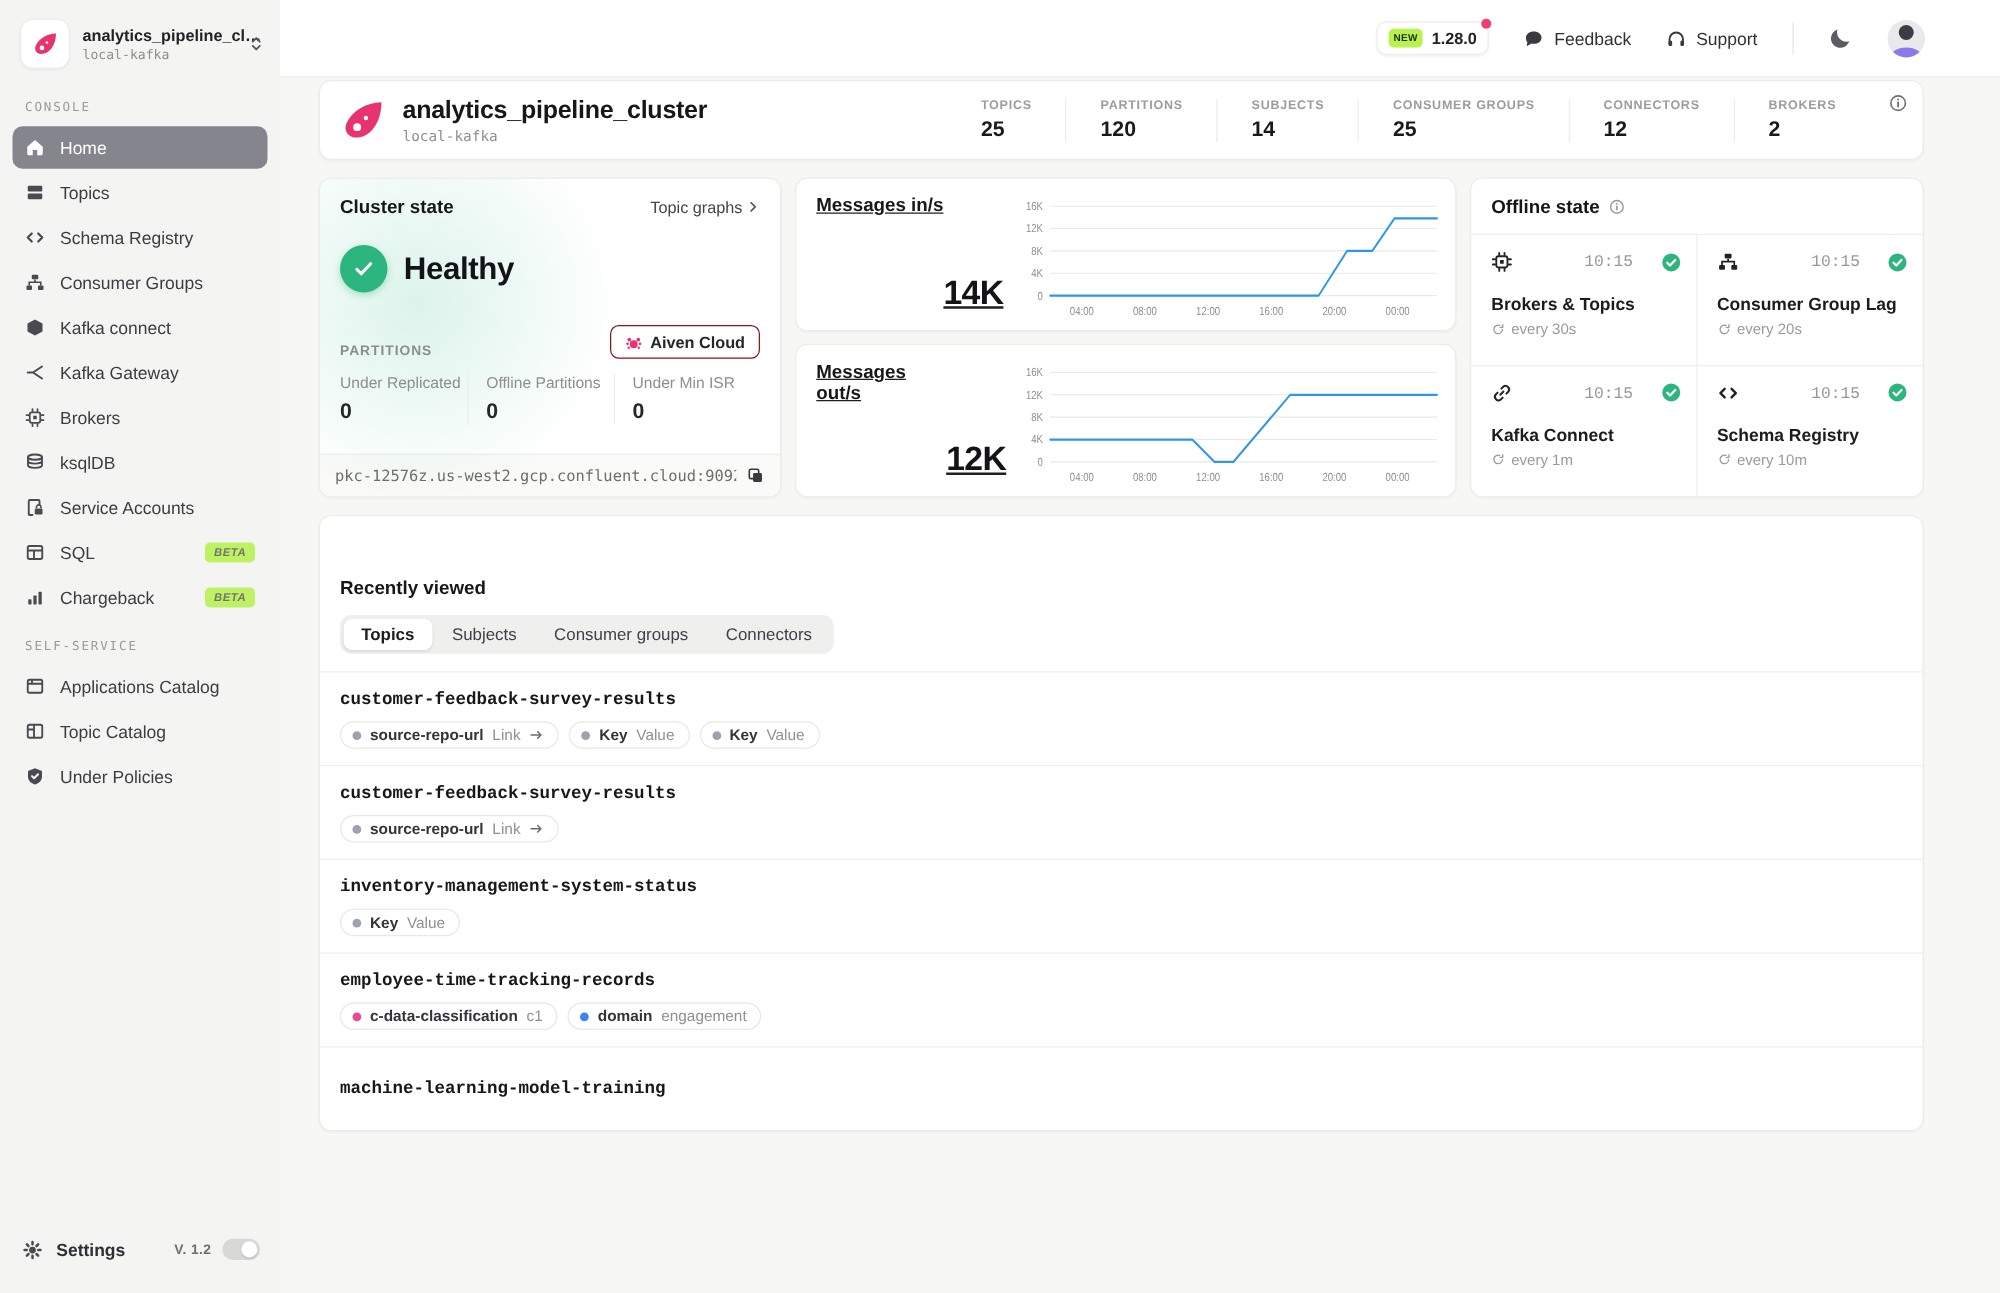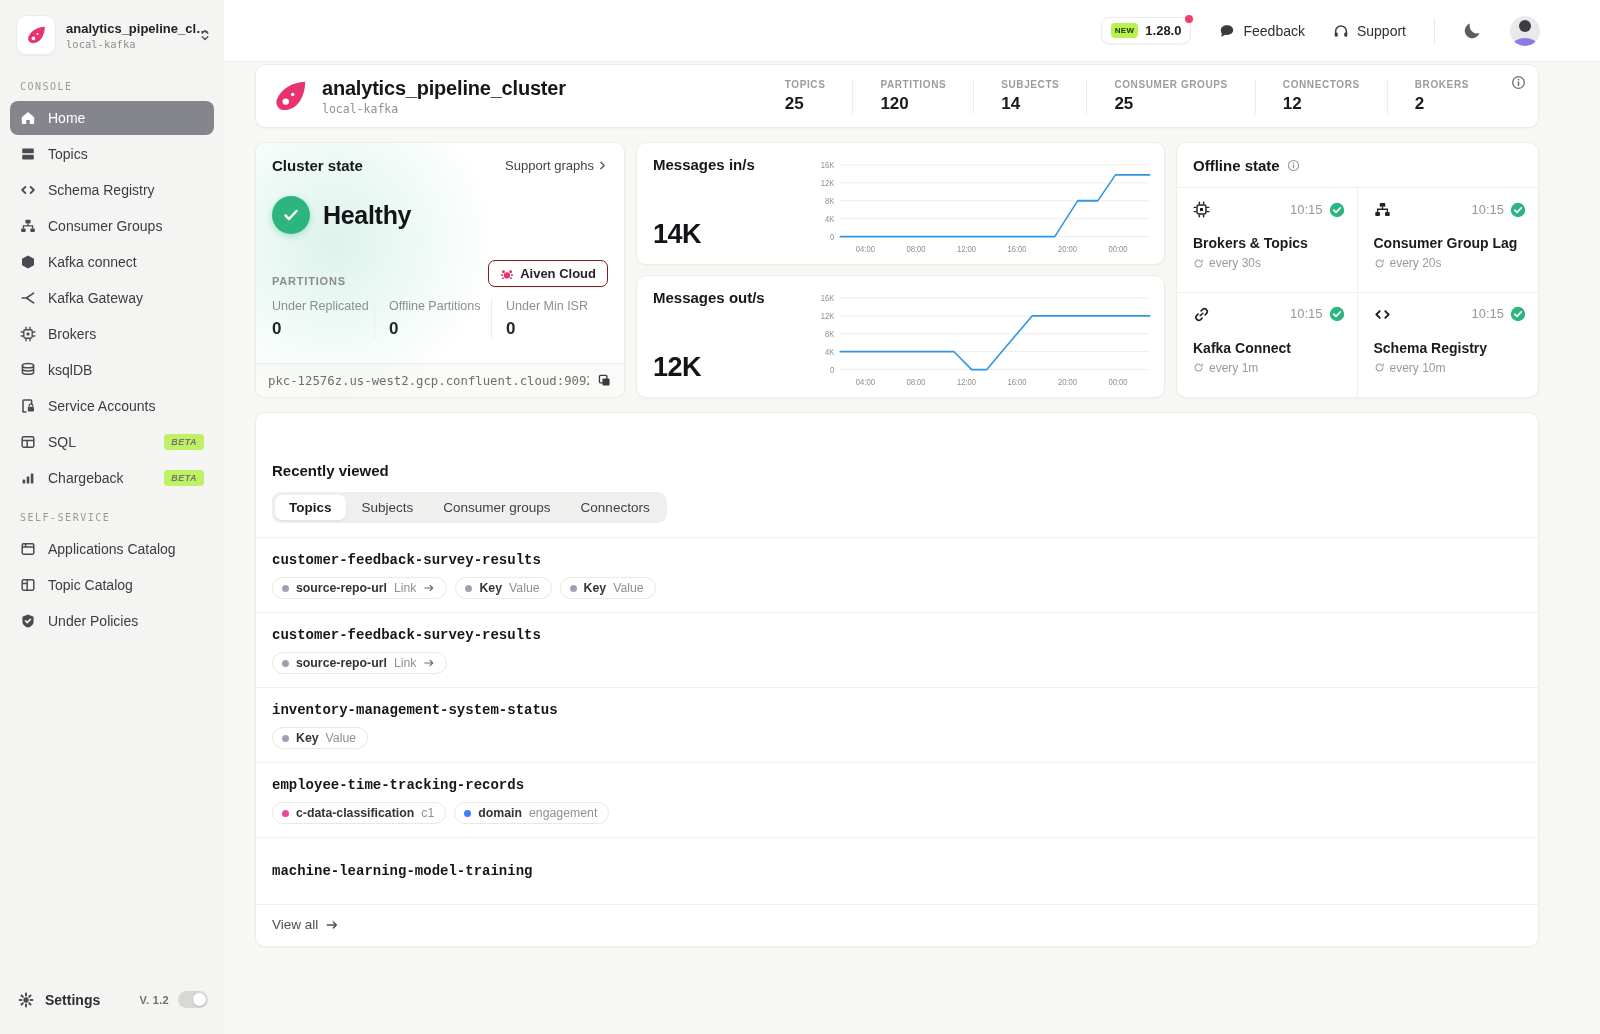--- a/index.html
+++ b/index.html
@@ -91,37 +91,37 @@
   .cs-stat { flex: 1; }
   .cs-stat + .cs-stat { border-left: 1px solid #EDEDEB; padding-left: 14px; }
   .cs-stat-label { font-size: 12.5px; color: #8E8E8C; }
   .cs-stat-value { font-size: 17px; font-weight: 600; color: #23272A; margin-top: 6px; }
   .cs-footer { margin-top: auto; display: flex; justify-content: space-between; align-items: center; gap: 8px; background: #FAFAF8; border-top: 1px solid #EFEFED; padding: 9px 12px; }
   .cs-addr { font-family: "DejaVu Sans Mono", monospace; font-size: 12.3px; color: #6E6E6C; white-space: nowrap; overflow: hidden; }
   .copy-btn { width: 15px; height: 15px; color: #3A3A40; cursor: pointer; }
 
   .charts-col { flex: 1; min-width: 0; display: flex; flex-direction: column; gap: 10px; }
   .chart-card { flex: 1; display: flex; padding: 13px 10px 6px 16px; gap: 6px; min-height: 0; }
-  .chart-left { width: 152px; flex: none; display: flex; flex-direction: column; }
+  .chart-left { width: 152px; flex: none; display: flex; flex-direction: row; text-decoration: underline; }
   .chart-title { font-size: 15px; font-weight: 700; color: #17171B; }
   .big-value { margin-top: auto; padding-bottom: 8px; font-size: 27px; font-weight: 800; letter-spacing: -.5px; color: #141418; }
   .chart-right { flex: 1; min-width: 0; }
   .chart-right svg { width: 100%; height: 100%; display: block; font-family: "Liberation Sans", sans-serif; }
 
   .indexing-card { width: 363px; flex: none; display: flex; flex-direction: column; overflow: hidden; }
   .idx-head { padding: 14px 16px 13px; border-bottom: 1px solid #EFEFED; display: flex; align-items: center; gap: 7px; }
   .idx-title { font-size: 15px; font-weight: 700; color: #17171B; }
   .idx-head .ico { width: 13px; height: 13px; color: #9A9A98; }
   .idx-grid { flex: 1; display: grid; grid-template-columns: 1fr 1fr; grid-template-rows: 1fr 1fr; }
   .idx-cell { padding: 13px 12px 10px 16px; }
   .idx-cell:nth-child(odd) { border-right: 1px solid #EFEFED; }
   .idx-cell:nth-child(-n+2) { border-bottom: 1px solid #EFEFED; }
   .idx-top { display: flex; justify-content: space-between; align-items: center; }
   .idx-top .cell-ico { width: 17px; height: 17px; color: #222228; }
-  .idx-right { display: flex; align-items: flex-start; gap: 6px; }
+  .idx-right { display: flex; align-items: center; gap: 22px; font-family: Liberation Mono, monospace; }
   .idx-time { font-size: 13px; color: #98989A; }
   .idx-check { width: 16px; height: 16px; }
   .idx-name { margin-top: 17px; font-size: 14px; font-weight: 700; color: #1B1B20; }
   .idx-freq { margin-top: 5px; display: flex; align-items: center; gap: 5px; font-size: 12px; color: #9A9A98; }
   .idx-freq .ico { width: 11px; height: 11px; color: #9A9A98; }
 
   
   .recent-card { margin-top: 14px; display: flex; flex-direction: column; overflow: hidden; }
   .rc-head { padding: 17px 16px 14px; }
   .rc-title { font-size: 15px; font-weight: 700; color: #17171B; margin-top: 32px; }
@@ -410,21 +410,21 @@
           </svg>
         </span>
     </section>
 
     <section class="cards-row">
 
       <div class="card cluster-card">
         <div class="cs-head">
           <span class="cs-title">Cluster state</span>
           <span class="broker-link">
-            <span>Support graphs</span>
+            <span>Topic graphs</span>
             <span class="ico">
                 <svg viewBox="0 0 16 16" fill="none" stroke="currentColor" stroke-width="2" stroke-linecap="round" stroke-linejoin="round">
                   <path d="m5.6 3.2 4.8 4.8-4.8 4.8"></path>
                 </svg>
               </span>
           </span>
         </div>
         <div class="healthy-row">
           <div class="healthy-circle">
             <span class="ico">
@@ -743,24 +743,16 @@
                 <span class="tag-dot" style="background: rgb(59, 130, 246);"></span>
                 <span class="tag-key">domain</span>
                 <span class="tag-val">engagement</span>
               </span>
             </div>
           </div>
           <div class="rv-row solo">
             <div class="rv-name">machine-learning-model-training</div>
           </div>
         </div>
-      <div class="rv-footer">
-        <span>View all</span>
-        <span class="ico">
-            <svg viewBox="0 0 16 16" fill="none" stroke="currentColor" stroke-width="1.6" stroke-linecap="round" stroke-linejoin="round">
-              <path d="M2.5 8h10.5M9.5 4.5 13 8l-3.5 3.5"></path>
-            </svg>
-          </span>
-      </div>
     </section>
 
   </div>
 </div>
 
 </body></html>

